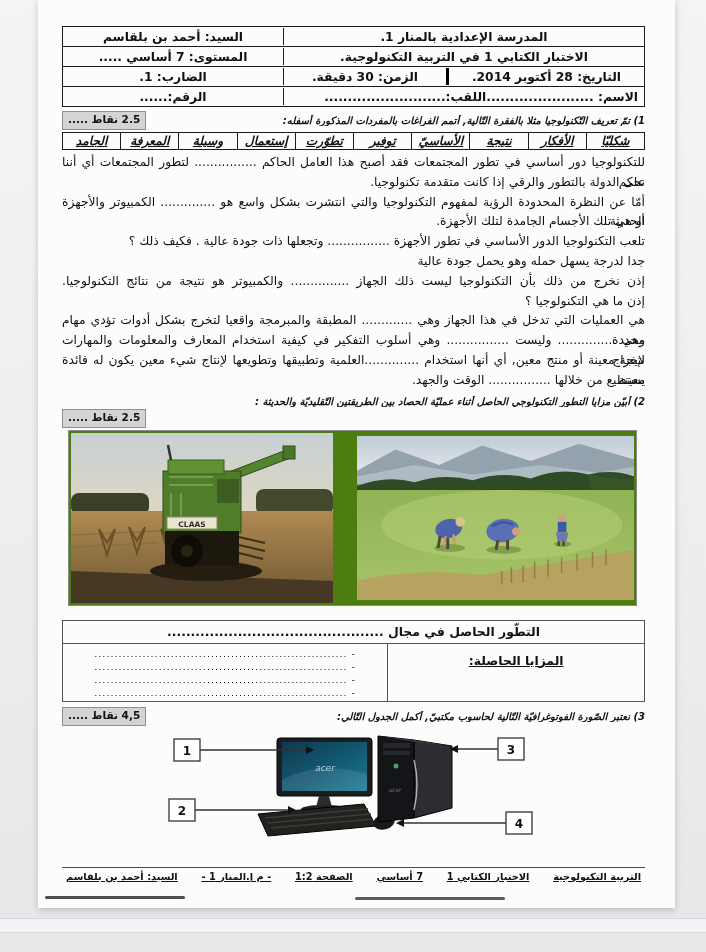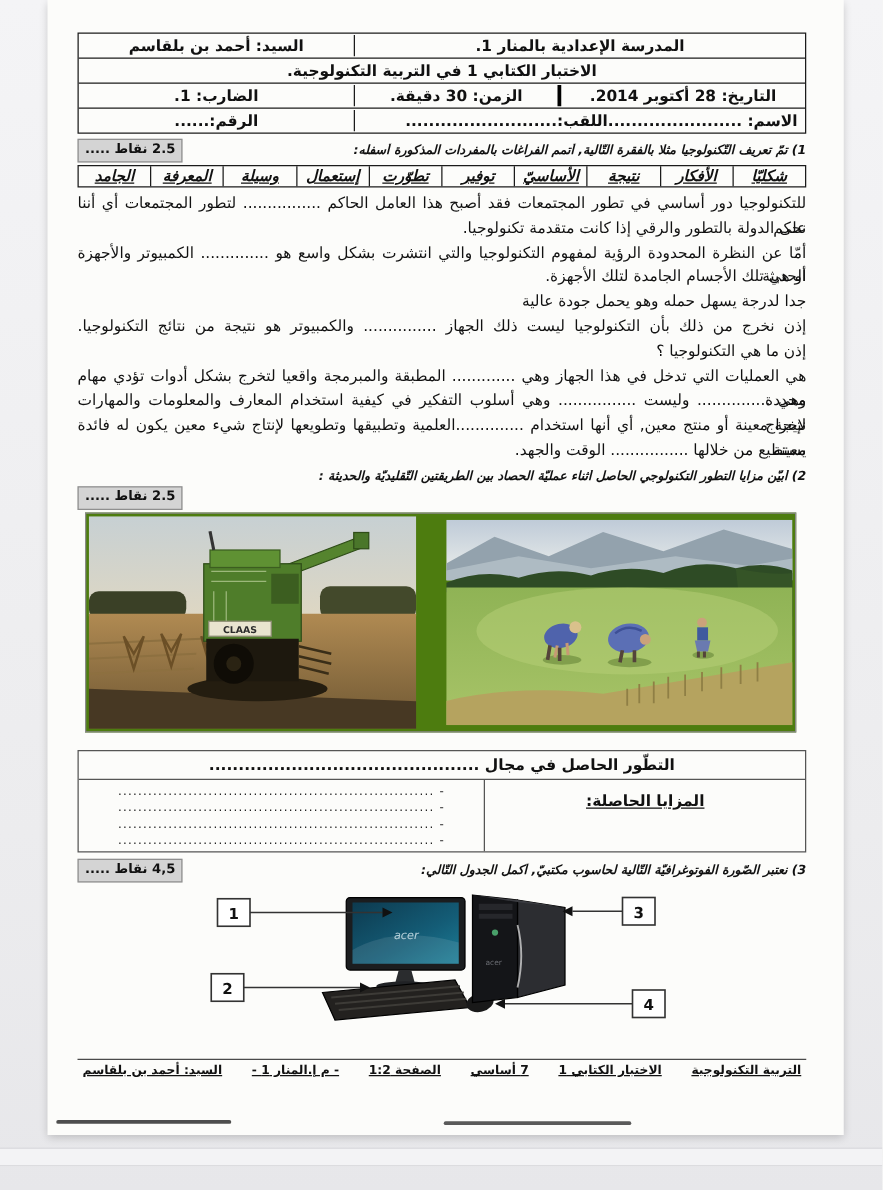--- a/index.html
+++ b/index.html
@@ -82,20 +82,21 @@
   <div class="page">
     <div class="content">
 
       <div class="hdr">
         <div class="hrow">
           <div class="hc main">المدرسة الإعدادية بالمنار 1.</div>
           <div class="hc side">السيد: أحمد بن بلقاسم</div>
         </div>
         <div class="hrow">
           <div class="hc main">الاختبار الكتابي 1 في التربية التكنولوجية.</div>
+          <div class="hc side">المستوى: 7 أساسي .....</div>
         </div>
         <div class="hrow">
           <div class="hc date">التاريخ: 28 أكتوبر 2014.</div>
           <div class="hc time">الزمن: 30 دقيقة.</div>
           <div class="hc side">الضارب: 1.</div>
         </div>
         <div class="hrow">
           <div class="hc name">الاسم: .......................اللقب:..........................</div>
           <div class="hc side">الرقم:......</div>
         </div>
@@ -117,20 +118,21 @@
         <div>وسيلة</div>
         <div>المعرفة</div>
         <div>الجامد</div>
       </div>
 
       <div class="para">
         <div class="pl j">للتكنولوجيا دور أساسي في تطور المجتمعات فقد أصبح هذا العامل الحاكم ................ لتطور المجتمعات أي أننا نحكم</div>
         <div class="pl">على الدولة بالتطور والرقي إذا كانت متقدمة تكنولوجيا.</div>
         <div class="pl j">أمّا عن النظرة المحدودة الرؤية لمفهوم التكنولوجيا والتي انتشرت بشكل واسع هو .............. الكمبيوتر والأجهزة الحديثة</div>
         <div class="pl">أو هي تلك الأجسام الجامدة لتلك الأجهزة.</div>
+        <div class="pl">تلعب التكنولوجيا الدور الأساسي في تطور الأجهزة ................ وتجعلها ذات جودة عالية . فكيف ذلك ؟</div>
         <div class="pl">جدا لدرجة يسهل حمله وهو يحمل جودة عالية</div>
         <div class="pl j">إذن نخرج من ذلك بأن التكنولوجيا ليست ذلك الجهاز ............... والكمبيوتر هو نتيجة من نتائج التكنولوجيا.</div>
         <div class="pl">إذن ما هي التكنولوجيا ؟</div>
         <div class="pl j">هي العمليات التي تدخل في هذا الجهاز وهي ............. المطبقة والمبرمجة واقعيا لتخرج بشكل أدوات تؤدي مهام محددة</div>
         <div class="pl j">وهي ............... وليست ................ وهي أسلوب التفكير في كيفية استخدام المعارف والمعلومات والمهارات لإخراج</div>
         <div class="pl j">نتيجة معينة أو منتج معين, أي أنها استخدام ..............العلمية وتطبيقها وتطويعها لإنتاج شيء معين يكون له فائدة معينة</div>
         <div class="pl">يستطيع من خلالها ................ الوقت والجهد.</div>
       </div>
 
       <div class="qtext" style="margin-top:5px;">2) أبيّن مزايا التطور التكنولوجي الحاصل أثناء عمليّة الحصاد بين الطريقتين التّقليديّة والحديثة :</div>

